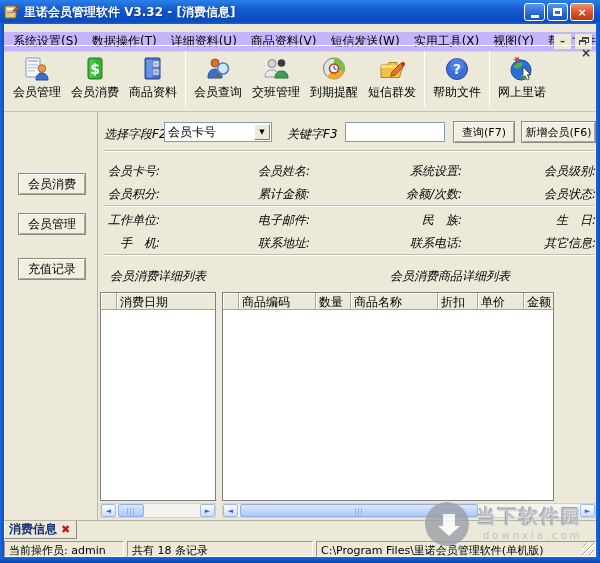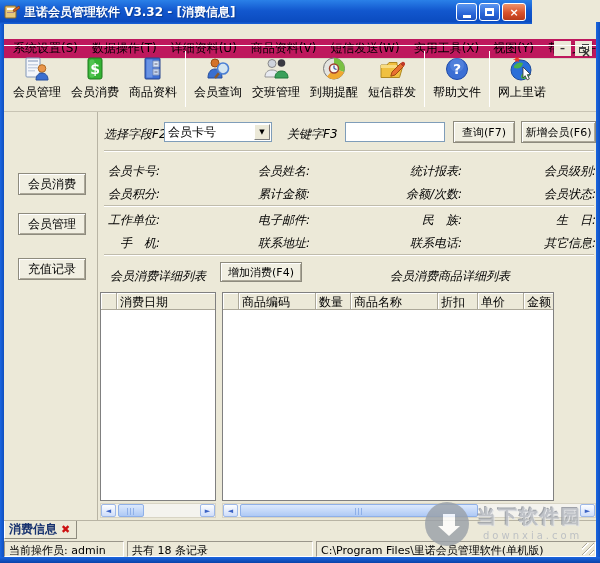--- a/index.html
+++ b/index.html
@@ -7,35 +7,35 @@
   body { font-family:"DejaVu Sans","Liberation Sans",sans-serif; font-size:12px; color:#000; }
   #window { position:relative; width:600px; height:563px; background:#ECE9D8; overflow:hidden; }
 
   
   .frame-edge { position:absolute; background:linear-gradient(90deg,#1a66e0,#0f4fc0); z-index:5; }
   #edge-left  { left:0; top:22px; width:4px;  height:541px; }
   #edge-right { right:0; top:22px; width:4px; height:541px; }
   #edge-bottom{ left:0; bottom:0; width:600px; height:6px; background:linear-gradient(180deg,#1a66e0,#0b42a8); }
 
   
-  #titlebar { position:absolute; left:0; top:0; width:532px; height:24px;
+  #titlebar { position:absolute; left:0; top:0; width:600px; height:24px;
     background:linear-gradient(180deg,#2a80e8 0%,#1257ce 45%,#0b4cc0 90%,#1a63d8 100%);
     display:flex; align-items:center; padding:0 4px; z-index:6; }
   #titlebar .title { color:#fff; font-weight:bold; font-size:12px; margin-left:4px;
     text-shadow:1px 1px 1px #0a3a90; white-space:nowrap; }
   .winbtns { position:absolute; right:6px; top:3px; display:flex; gap:2px; }
   .winbtn { width:21px; height:18px; border-radius:3px; border:1px solid #fff;
     background:linear-gradient(180deg,#5a96f0,#2a66d8 60%,#1c52c0); color:#fff; font-size:11px;
     display:flex; align-items:center; justify-content:center; font-weight:bold; }
   .winbtn.close { width:24px; background:linear-gradient(180deg,#f0936a,#d9512b 55%,#b83a1a); }
   .maxglyph { width:9px; height:8px; border:2px solid #fff; border-top-width:3px; }
   .minglyph { width:8px; height:3px; background:#fff; margin-top:8px; }
 
   
-  #menubar { position:absolute; left:4px; top:39px; width:592px; height:20px; background:#be185d;
+  #menubar { position:absolute; left:4px; top:32px; width:592px; height:20px; background:#c4b5fd;
     display:flex; align-items:center; padding-left:2px; border-bottom:1px solid #d8d4c4; }
   .menu-item { padding:2px 7px; white-space:nowrap; font-size:12px; }
   .mdi-btns { position:absolute; right:4px; top:2px; display:flex; gap:4px; }
   .mdi-btn { width:17px; height:15px; display:flex; align-items:center; justify-content:center;
     color:#333; font-weight:bold; font-size:10px; background:#ECE9D8; }
   .restore-glyph { position:relative; width:10px; height:9px; }
   .restore-glyph .b1 { position:absolute; right:0; top:0; width:7px; height:6px; border:1px solid #444; border-top-width:2px; }
   .restore-glyph .b2 { position:absolute; left:0; bottom:0; width:7px; height:6px; border:1px solid #444; border-top-width:2px; background:#ECE9D8; }
   #mdi-close { position:absolute; right:6px; top:46px; width:16px; height:14px; display:flex;
     align-items:center; justify-content:center; color:#333; font-weight:bold; font-size:12px; z-index:4; }
@@ -301,21 +301,21 @@
       </span>
   </div>
   <span class="flabel" style="left:287px;top:126px">关键字F3</span>
   <input id="keyword" type="text" value="" style="">
   <div class="xp-btn" style="left:453px;top:121px;width:62px;height:22px">查询(F7)</div>
   <div class="xp-btn" style="left:521px;top:121px;width:75px;height:22px">新增会员(F6)</div>
   <div class="groove" style="left:104px;top:150px;width:490px"></div>
 
   <span class="flabel" style="left:96px;top:163px;width:64px">会员卡号:</span>
   <span class="flabel" style="left:240px;top:163px;width:70px">会员姓名:</span>
-  <span class="flabel" style="left:392px;top:163px;width:70px">统计报表:</span>
+  <span class="flabel" style="left:392px;top:163px;width:70px">系统设置:</span>
   <span class="flabel" style="left:520px;top:163px;width:76px">会员级别:</span>
 
   <span class="flabel" style="left:96px;top:186px;width:64px">会员积分:</span>
   <span class="flabel" style="left:240px;top:186px;width:70px">累计金额:</span>
   <span class="flabel" style="left:392px;top:186px;width:70px">余额/次数:</span>
   <span class="flabel" style="left:520px;top:186px;width:76px">会员状态:</span>
 
   <div class="groove" style="left:104px;top:205px;width:490px"></div>
 
   <span class="flabel" style="left:96px;top:212px;width:64px">工作单位:</span>
@@ -324,21 +324,20 @@
   <span class="flabel" style="left:520px;top:212px;width:76px">生　日:</span>
 
   <span class="flabel" style="left:96px;top:235px;width:64px">手　机:</span>
   <span class="flabel" style="left:240px;top:235px;width:70px">联系地址:</span>
   <span class="flabel" style="left:392px;top:235px;width:70px">联系电话:</span>
   <span class="flabel" style="left:520px;top:235px;width:76px">其它信息:</span>
 
   <div class="groove" style="left:104px;top:254px;width:490px"></div>
 
   <span class="flabel" style="left:110px;top:268px;text-align:left">会员消费详细列表</span>
-  <div class="xp-btn" style="left:220px;top:262px;width:82px;height:20px">增加消费(F4)</div>
   <span class="flabel" style="left:350px;top:268px;width:200px;text-align:center">会员消费商品详细列表</span>
 
   <div id="grid-left" class="grid">
     <div class="g-head">
       <div class="rowhead hcell"></div>
       <div class="hcell c-date">消费日期</div>
     </div>
     <div class="g-row">
       <div class="rowhead marker">►</div>
       <div class="dcell c-date" style="border-right:none"></div>

